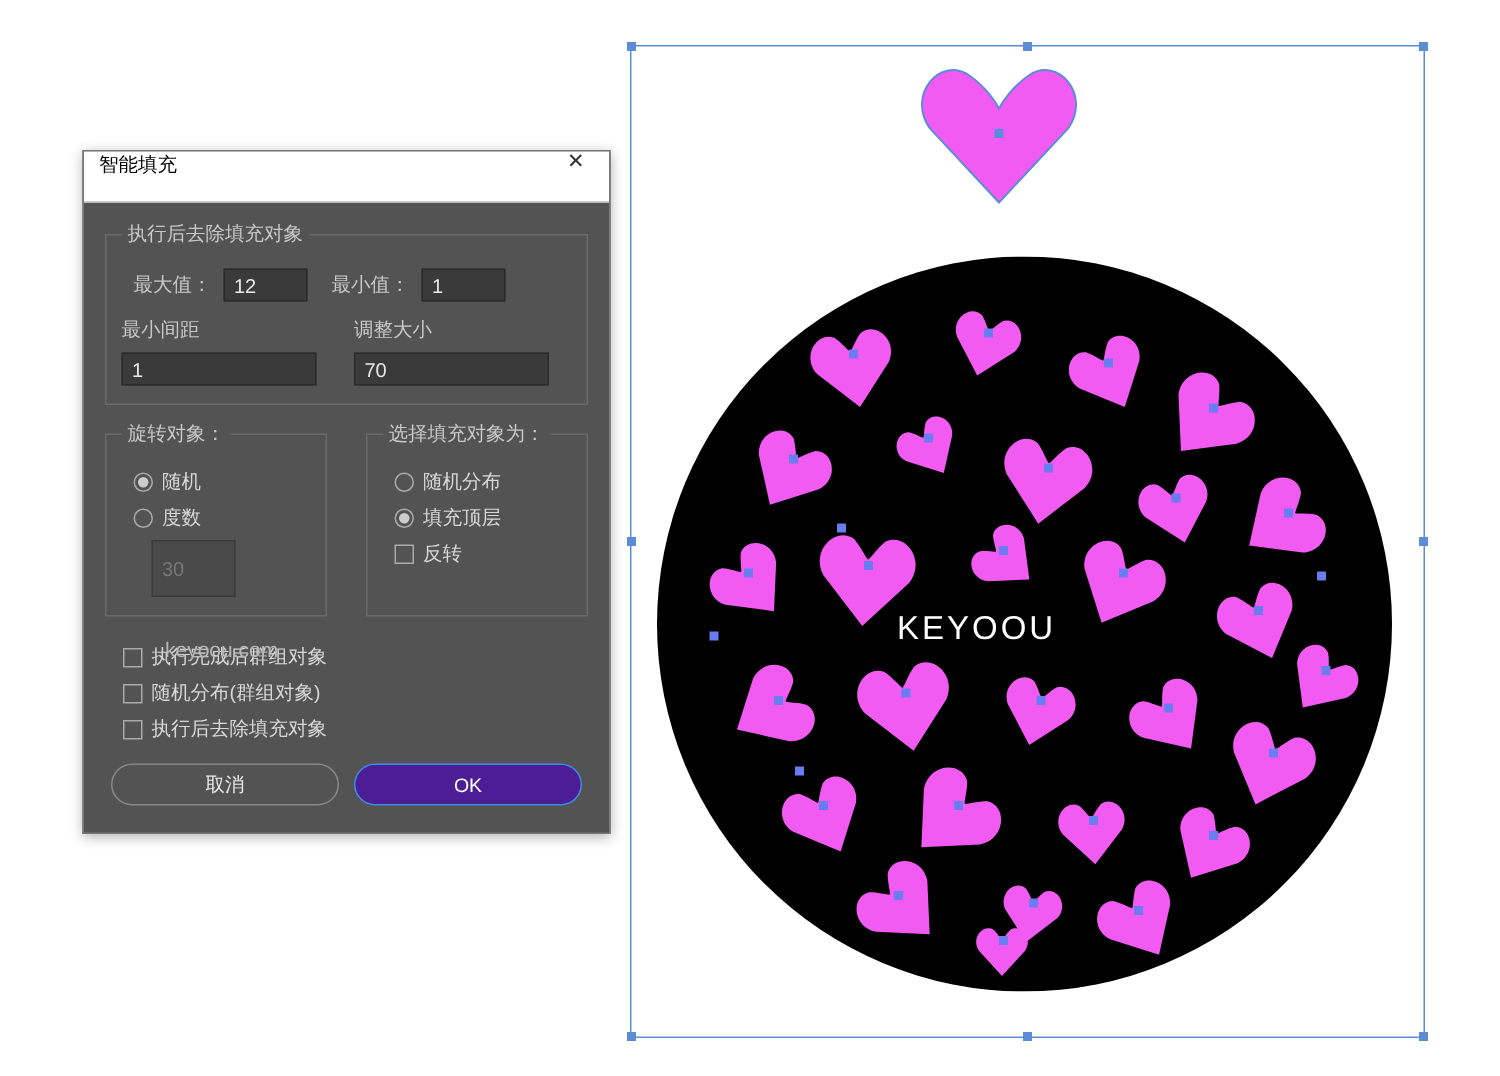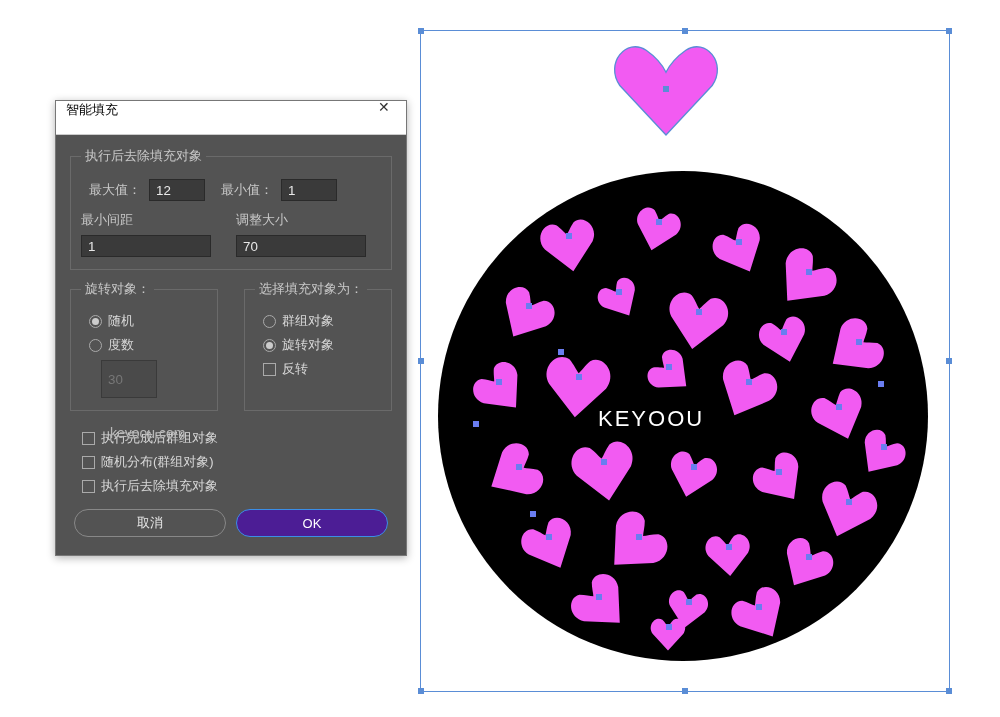--- a/index.html
+++ b/index.html
@@ -191,25 +191,25 @@
           <input type="radio" name="rot" style="">
           <span>度数</span>
         </label>
         <input class="disabled-inp" disabled="" value="30" style="">
       </fieldset>
 
       <fieldset class="fs-half">
         <legend>选择填充对象为：</legend>
         <label class="radio-row">
           <input type="radio" name="ft" style="">
-          <span>群组对象</span>
+          <span>随机分布</span>
         </label>
         <label class="radio-row">
           <input type="radio" name="ft" checked="" style="">
-          <span>旋转对象</span>
+          <span>填充顶层</span>
         </label>
         <label class="check-row">
           <input type="checkbox" style="">
           <span>反转</span>
         </label>
       </fieldset>
     </div>
 
     <div class="checks">
       <label class="check-row">

